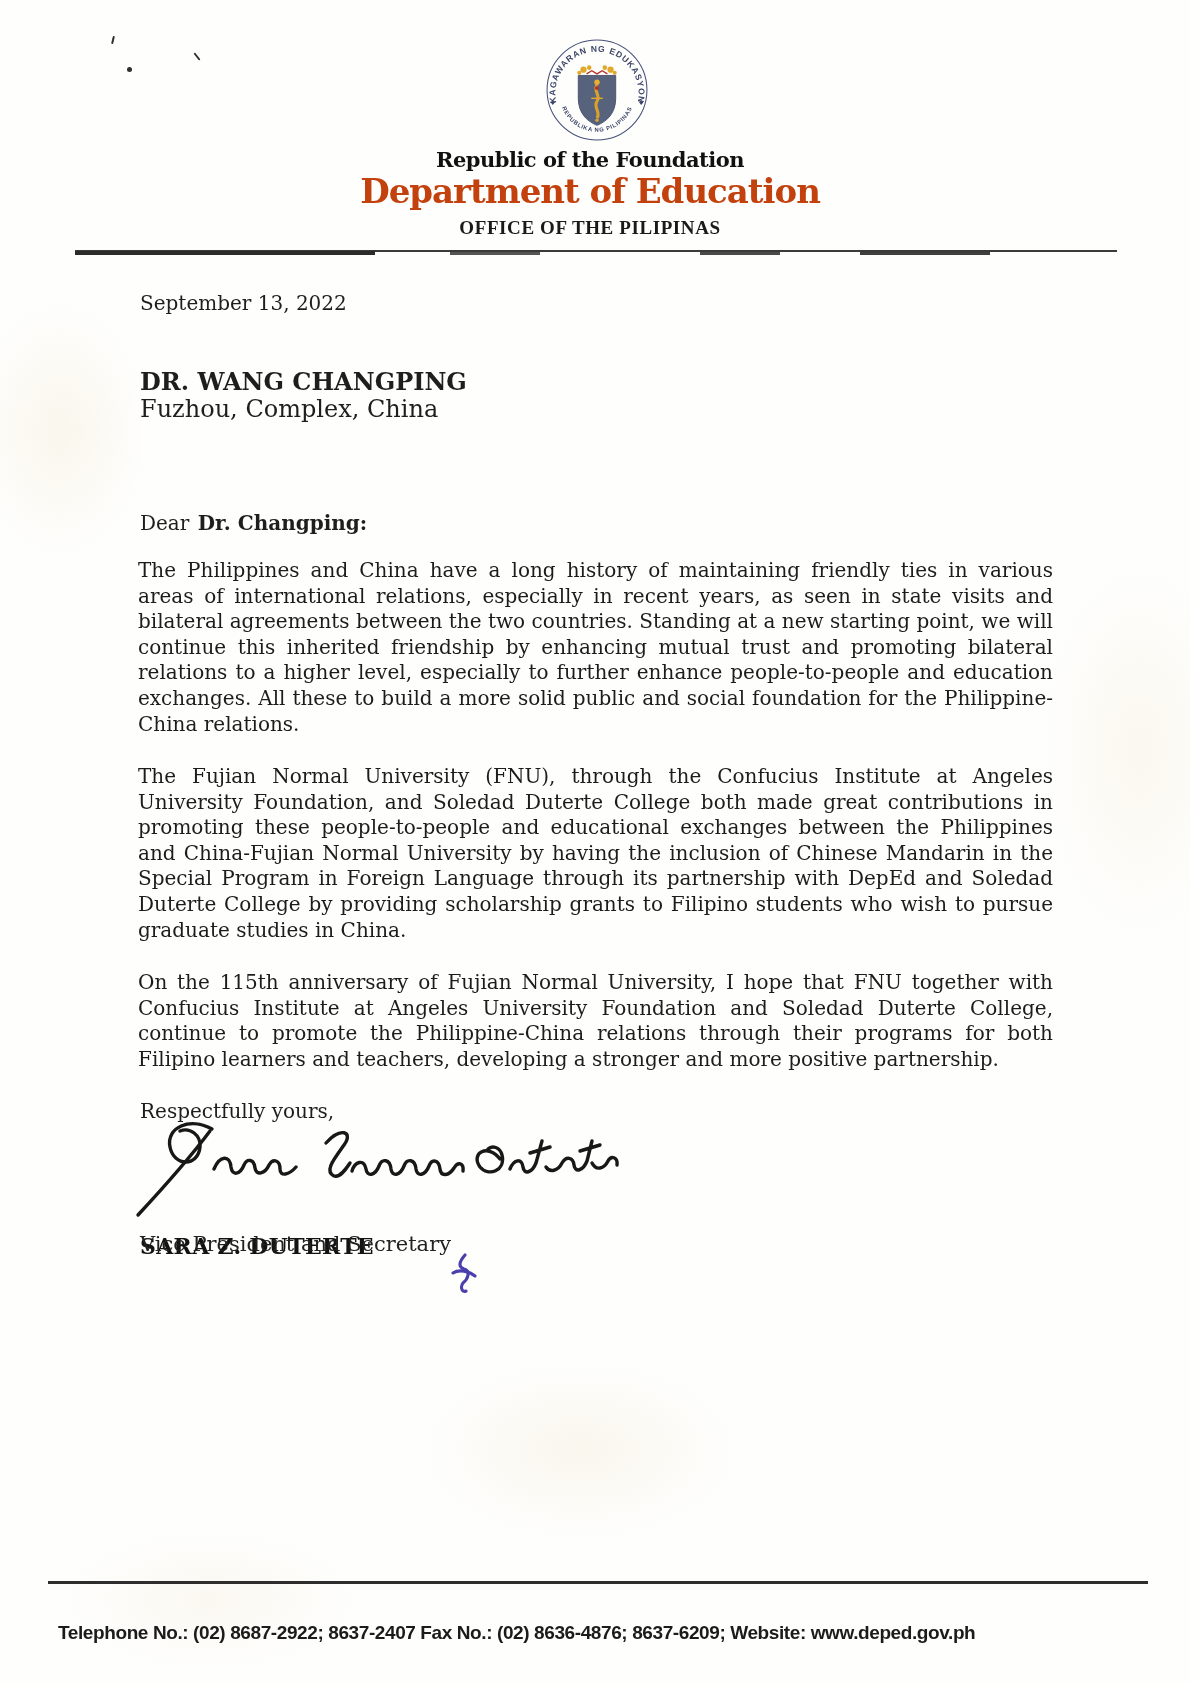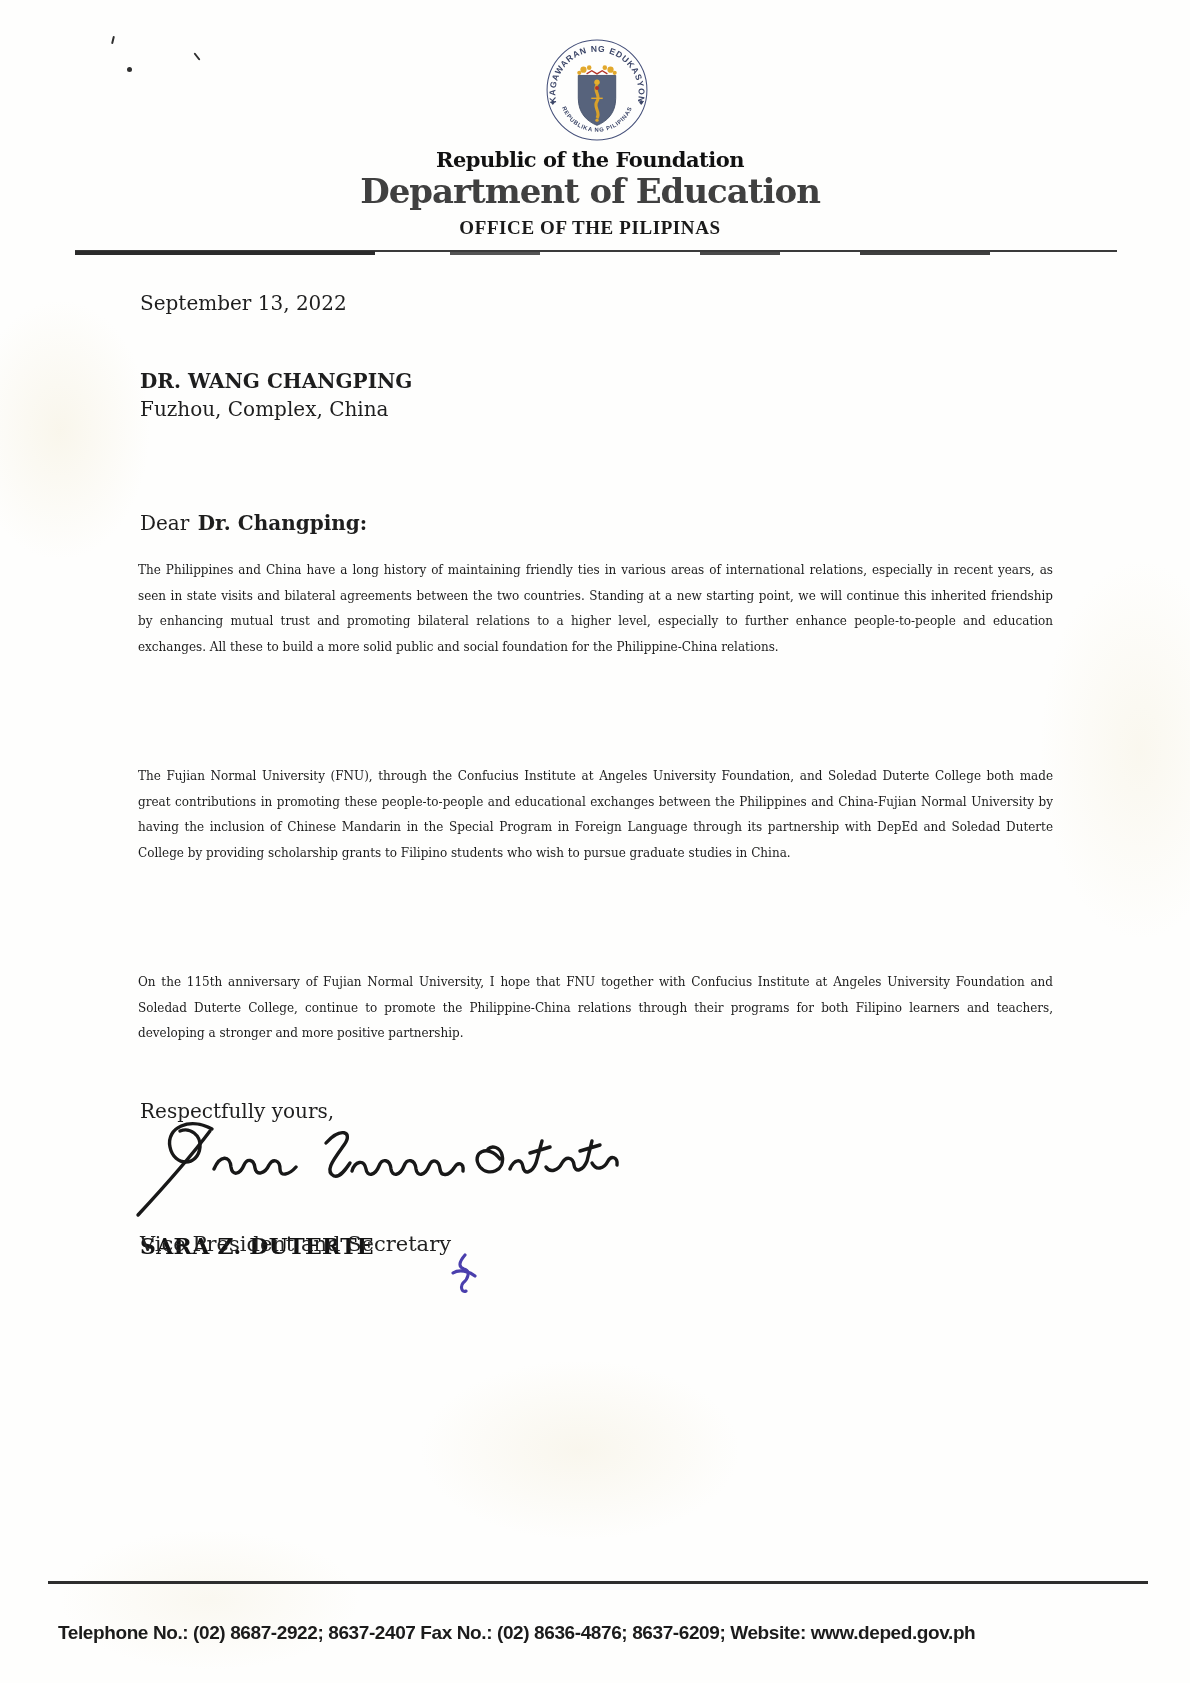--- a/index.html
+++ b/index.html
@@ -9,32 +9,32 @@
     background:#fefefdf5;
     font-family:"DejaVu Serif", serif;
     color:#1e1e1e;
     overflow:hidden;
   }
   
   .blotch{position:absolute;pointer-events:none;}
   
   .hdr{position:absolute;left:0;right:10px;text-align:center;}
   .hdr-republic{top:147px;font-size:21px;font-weight:700;letter-spacing:-0.5px;color:#111;}
-  .hdr-dept{top:171px;font-size:34px;font-weight:700;letter-spacing:-1px;color:#404040;}
+  .hdr-dept{top:171px;font-size:34px;font-weight:700;letter-spacing:-1px;color:#c2410c;}
   .hdr-office{top:217px;font-size:19px;font-weight:600;letter-spacing:0.6px;font-family:"Liberation Serif",serif;color:#1a1a1a;}
   .seal{position:absolute;left:545px;top:38px;width:104px;height:104px;}
   
   .rule-main{position:absolute;left:75px;top:250px;width:1042px;height:2px;background:#3a3a3a;}
   .rule-seg{position:absolute;background:#2b2b2b;}
   
   .abs{position:absolute;}
   .txt{font-size:20px;line-height:26px;}
   .bold{font-weight:700;}
-  .para{width:915px;text-align:justify;font-size:12px;line-height:25.6px;color:#1c1c1c;}
-  .addr{line-height:27.5px;font-size:20px;}
+  .para{width:915px;text-align:justify;font-size:20px;line-height:25.6px;color:#1c1c1c;}
+  .addr{line-height:27.5px;font-size:24px;}
   .sal-prefix{margin-right:0.42em;}
   .signer-name{font-size:22px;font-weight:700;letter-spacing:0.3px;color:#131313;}
   .signer-title{font-size:21px;color:#222;}
   .signature{position:absolute;left:126px;top:1118px;width:500px;height:102px;}
   .paraph{position:absolute;left:448px;top:1252px;width:32px;height:46px;}
   
   .footer-rule{position:absolute;left:48px;top:1581px;width:1100px;height:3px;background:#2e2e2e;}
   .footer-line{position:absolute;left:58px;font-family:"Liberation Sans",sans-serif;font-weight:700;font-size:19px;letter-spacing:-0.4px;color:#1b1b1b;}
   .fl1{top:1590px;}
   .fl2{top:1622px;}

